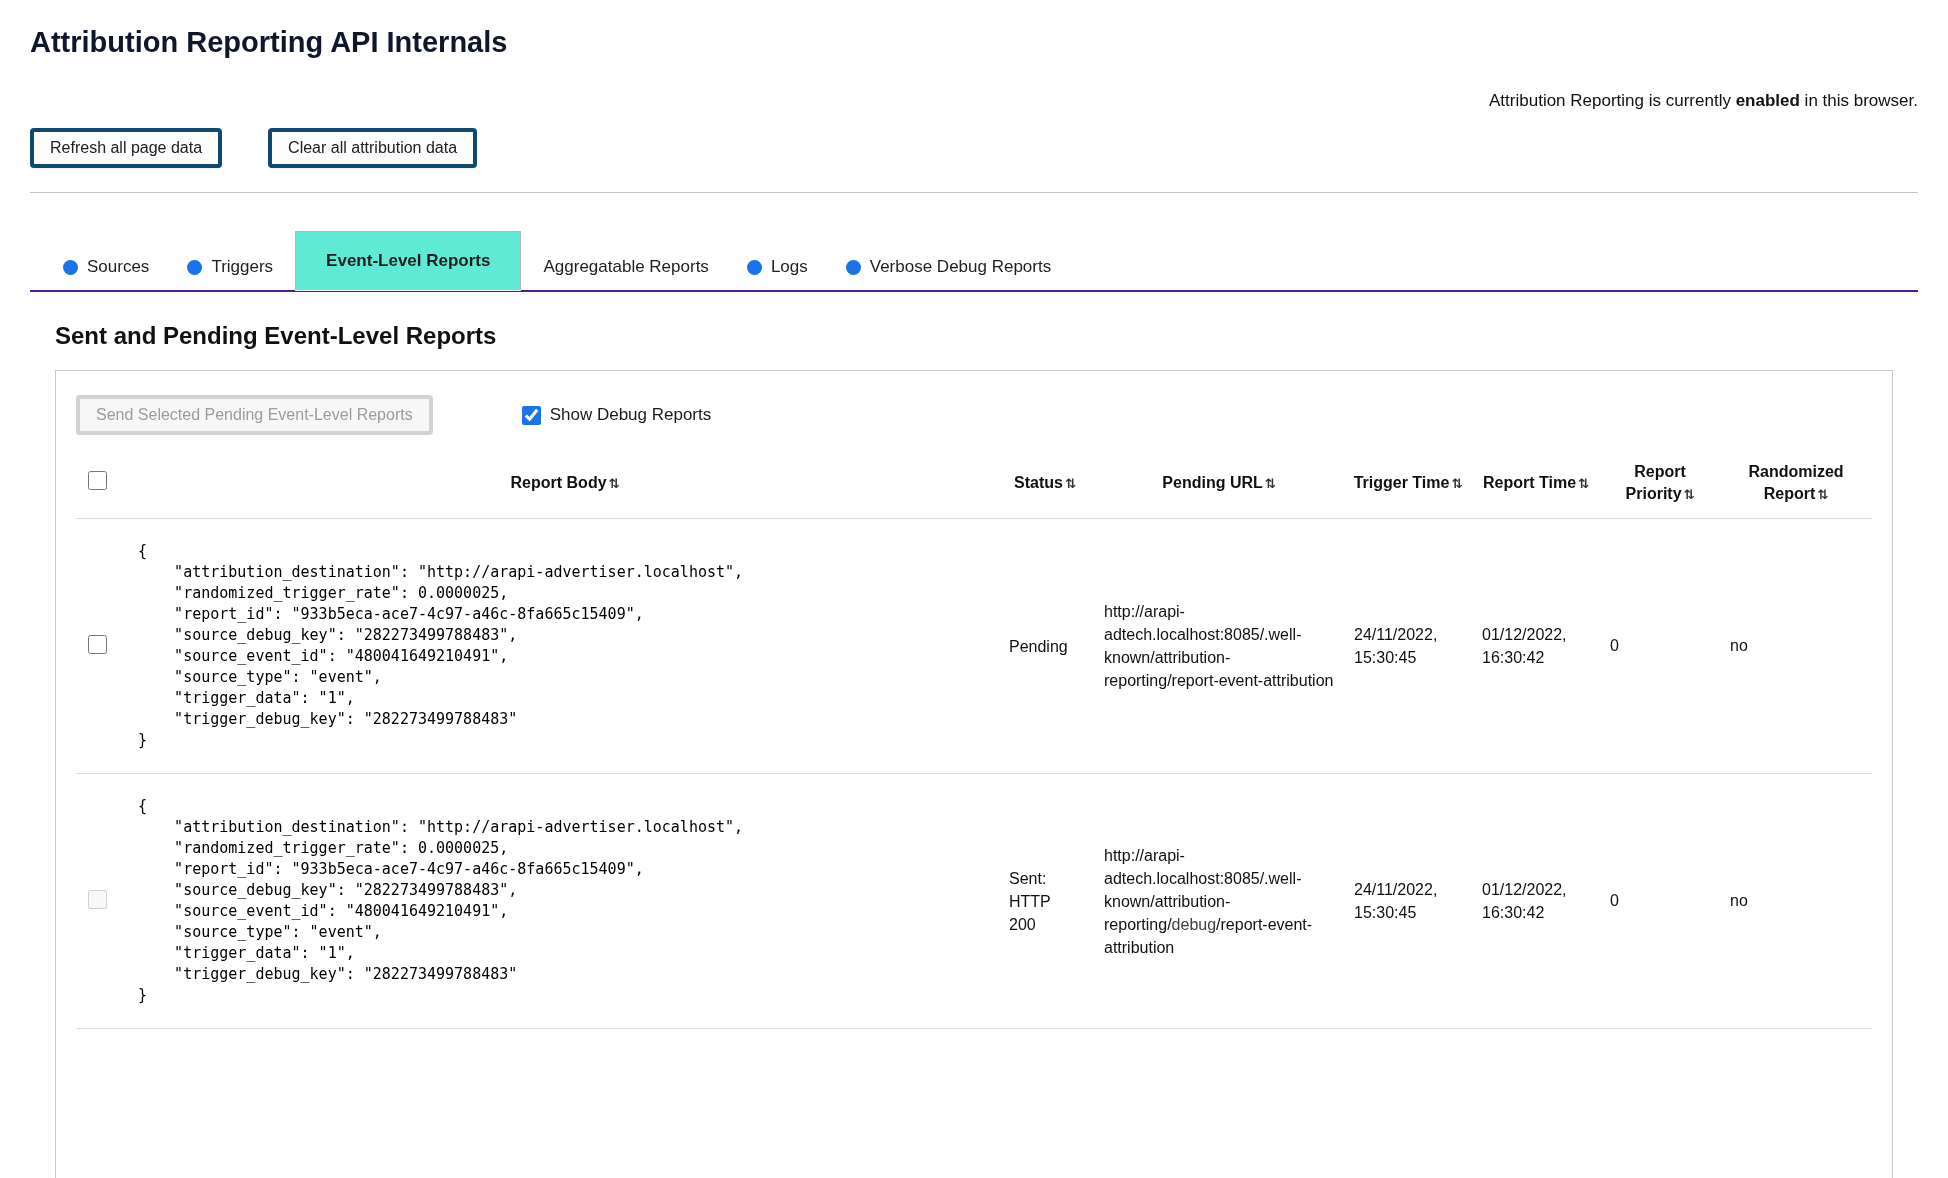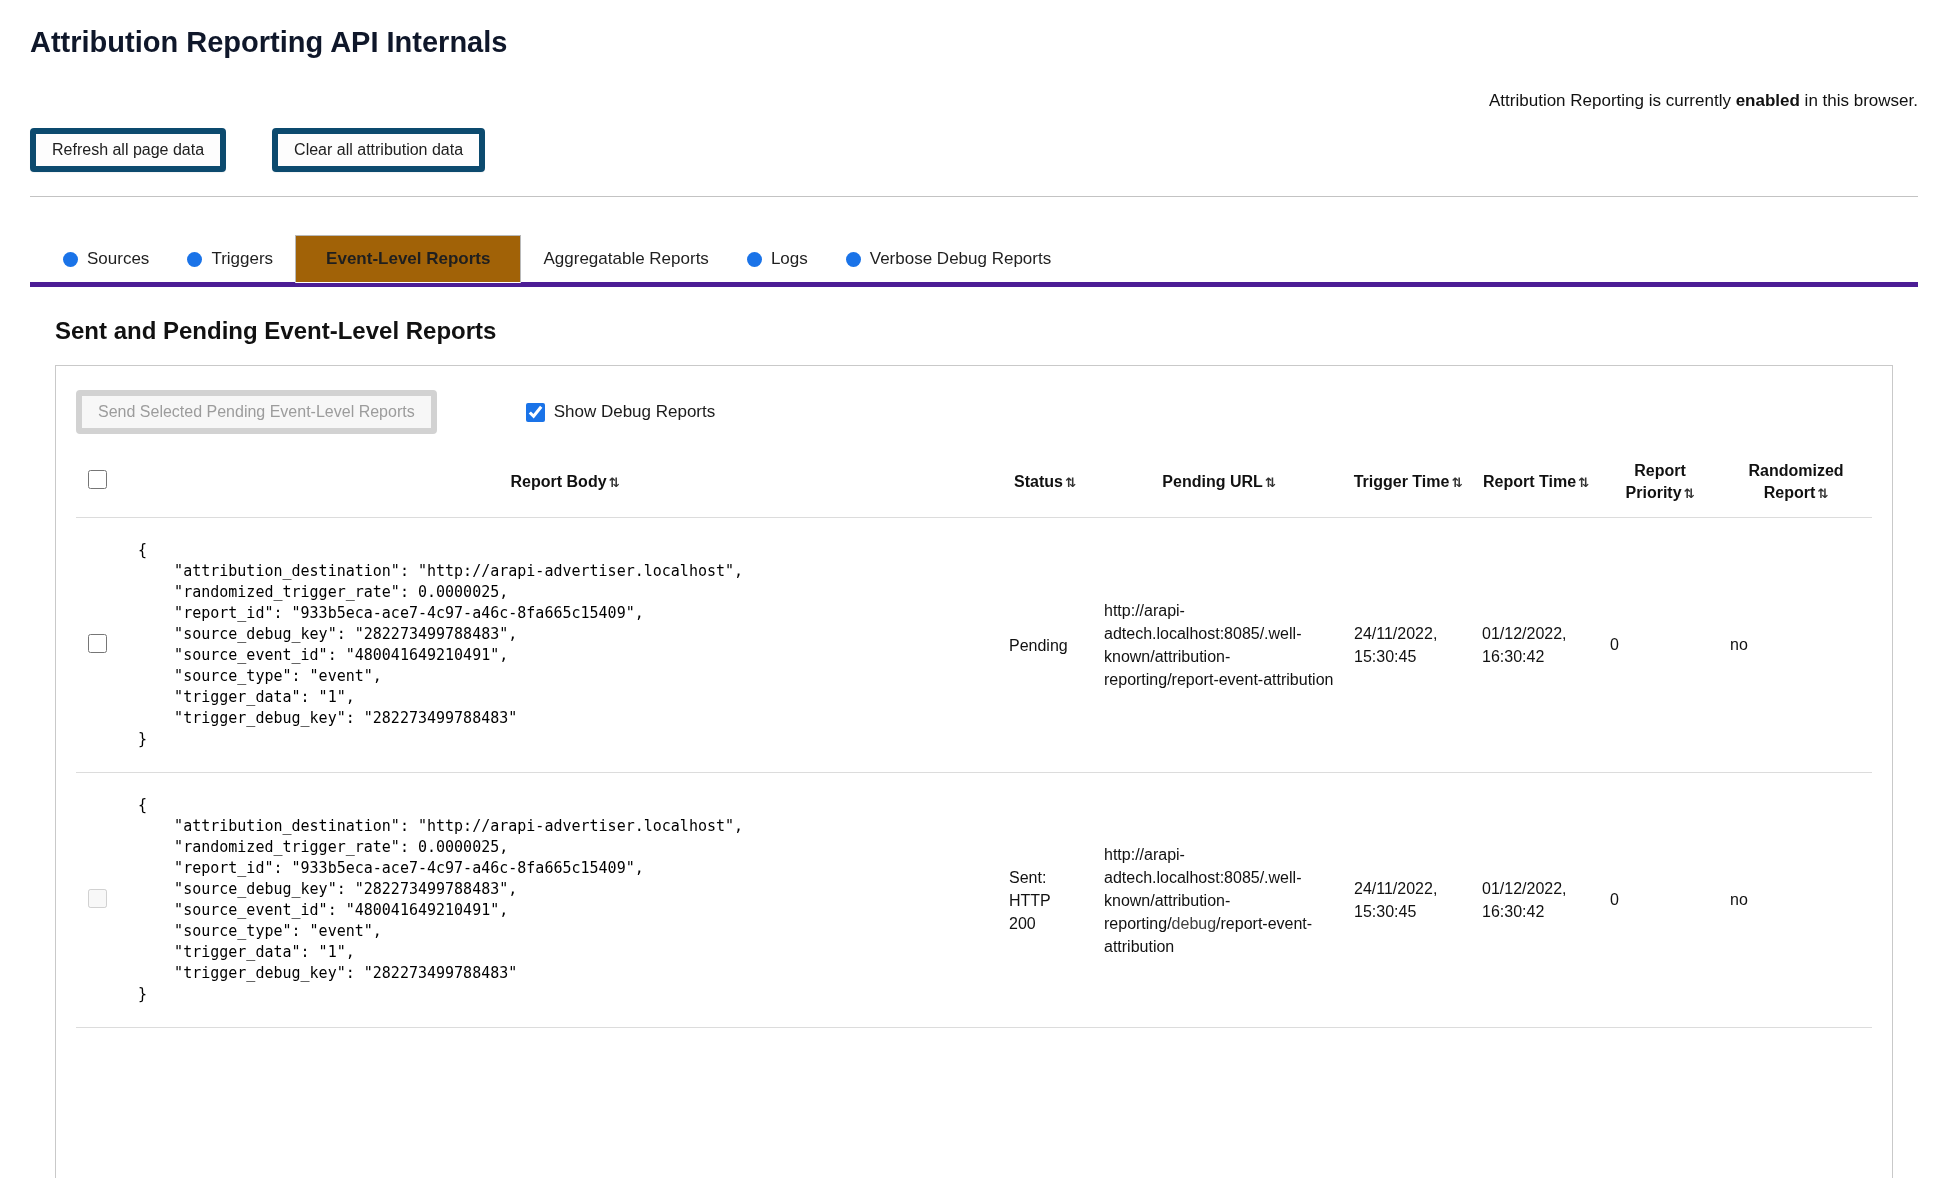--- a/index.html
+++ b/index.html
@@ -28,21 +28,21 @@
     margin: 0 0 17px 0;
     color: #111;
     text-align: right;
   }
   .toolbar { display: flex; gap: 46px; margin-bottom: 24px; }
   .btn {
     font-family: "Liberation Sans", "DejaVu Sans", sans-serif;
     font-size: 16px;
     color: #202020;
     background: #fdfdfd;
-    border: 6px solid #0c4a6e;
+    border: 4px solid #0c4a6e;
     border-radius: 4px;
     padding: 6px 16px;
     box-shadow: 0 1px 1px rgba(0,0,0,0.05);
     cursor: pointer;
     line-height: 1.25;
   }
   .btn:disabled {
     color: #9c9c9c;
     background: #f7f7f7;
     border-color: #d2d2d2;
@@ -52,41 +52,41 @@
   hr.divider {
     border: none;
     border-top: 1px solid #c3c3c3;
     margin: 0 0 38px 0;
   }
 
   
   .tabstrip {
     display: flex;
     align-items: flex-end;
-    border-bottom: 5px solid #4c1d95;
+    border-bottom: 2px solid #4c1d95;
     padding-left: 14px;
   }
   .tab {
     display: flex;
     align-items: center;
     gap: 9px;
     padding: 13px 16px;
     font-size: 17px;
     color: #1f1f1f;
     cursor: pointer;
     margin: 0 3px;
     white-space: nowrap;
   }
   .tab.active {
     font-weight: 700;
-    background: #a16207;
+    background: #5eead4;
     border: 1px solid #b9b9b9;
     border-bottom: 1px solid #fff;
     margin-bottom: -1px;
-    padding: 13px 30px;
+    padding: 19px 30px;
   }
   .dot {
     width: 15px;
     height: 15px;
     border-radius: 50%;
     background: #1a73e8;
     flex: 0 0 auto;
   }
 
   

